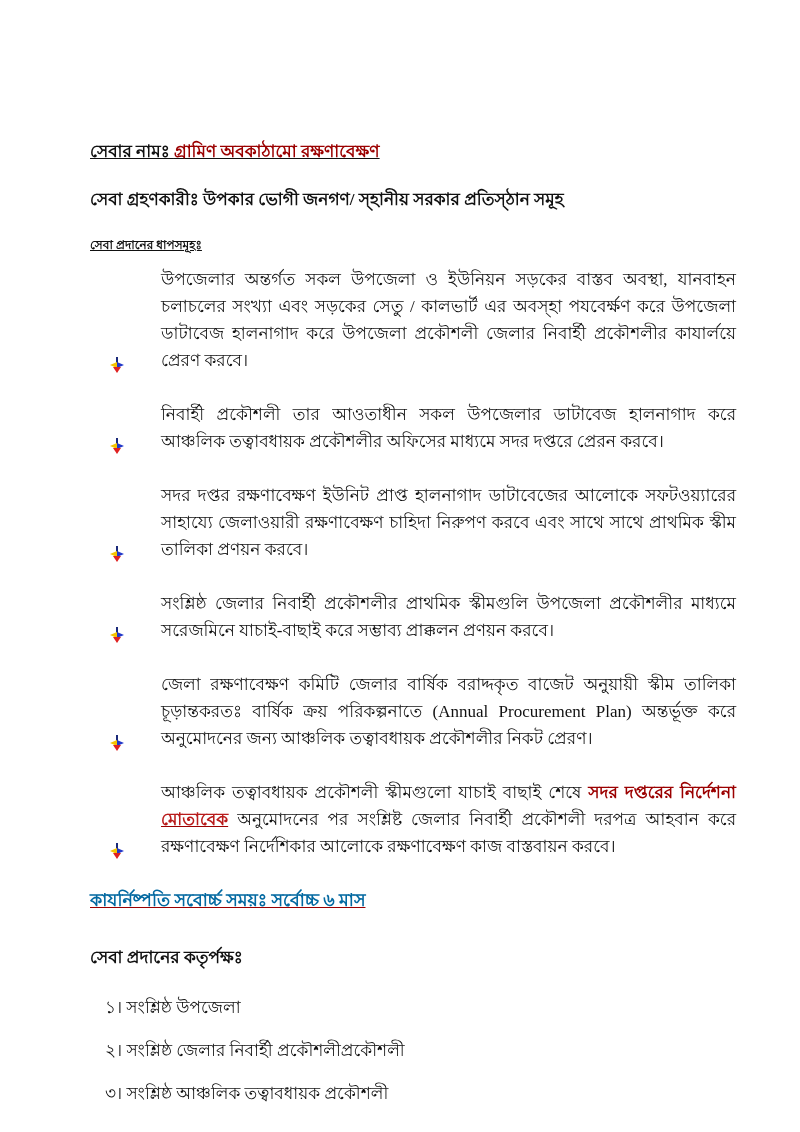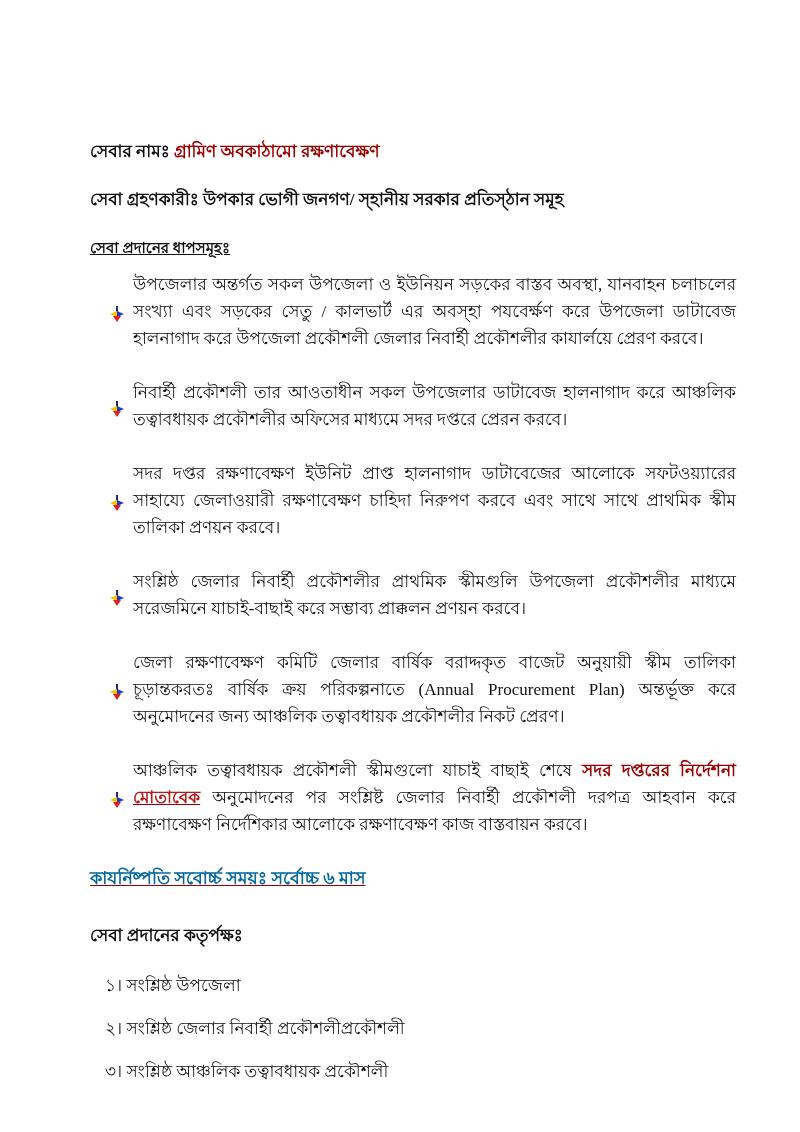--- a/index.html
+++ b/index.html
@@ -13,33 +13,34 @@
   }
   .content{
     box-sizing:border-box;
     padding:140px 64px 0 90px;
     width:100%;
   }
   .line{font-size:17px;line-height:24px;}
   .label-bold{font-weight:bold;color:#111111;}
   .red-bold{color:#9b0000;font-weight:bold;}
   .red-underline{color:#b91c1c;font-weight:bold;text-decoration:underline;text-decoration-color:#9b0000;}
-  .title-line{margin:0 0 24px 0;}
+  .title-line{margin:0 0 24px 0;text-decoration:underline;}
   .recipient-line{margin:0 0 24px 0;font-weight:bold;}
   .recipient-line .value{font-weight:bold;}
   .steps-heading{
     margin:0 0 10px 0;
-    font-size:15px;font-weight:bold;
+    font-size:12px;font-weight:bold;
     text-decoration:underline;
   }
   .bullets{margin:0;padding:0;list-style:none;}
   .bullet{
     display:flex;
-    align-items:center;
+    align-items:flex-end;
     margin:0 0 27px 20px;
+    gap:28px;
   }
   .bullet:nth-child(2){}
   .bullet-icon{
     flex:0 0 auto;
     width:14px;height:17px;
     margin:6px 9px 0 0;
   }
   .bullet-text{
     flex:1 1 auto;
     font-size:17px;

